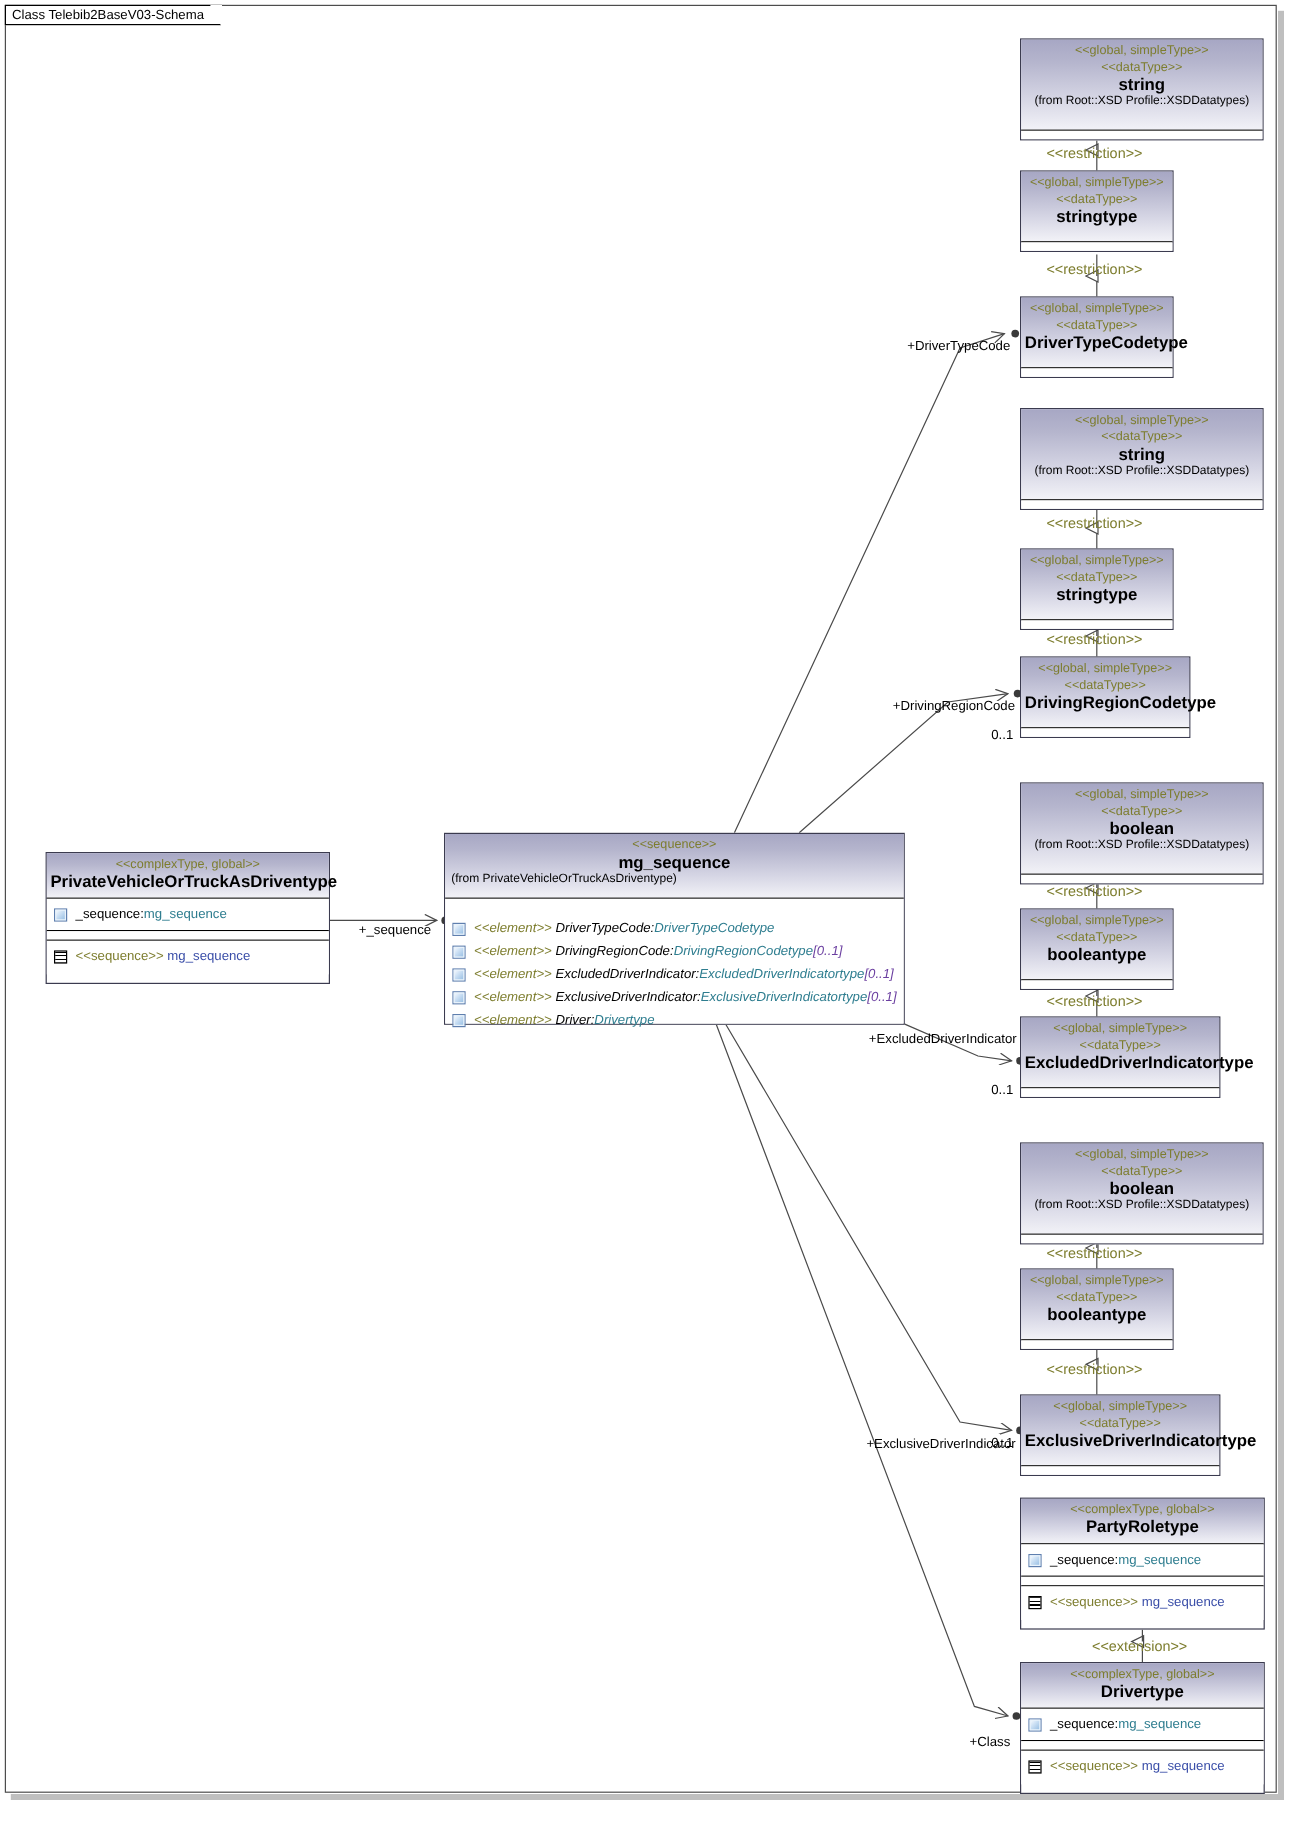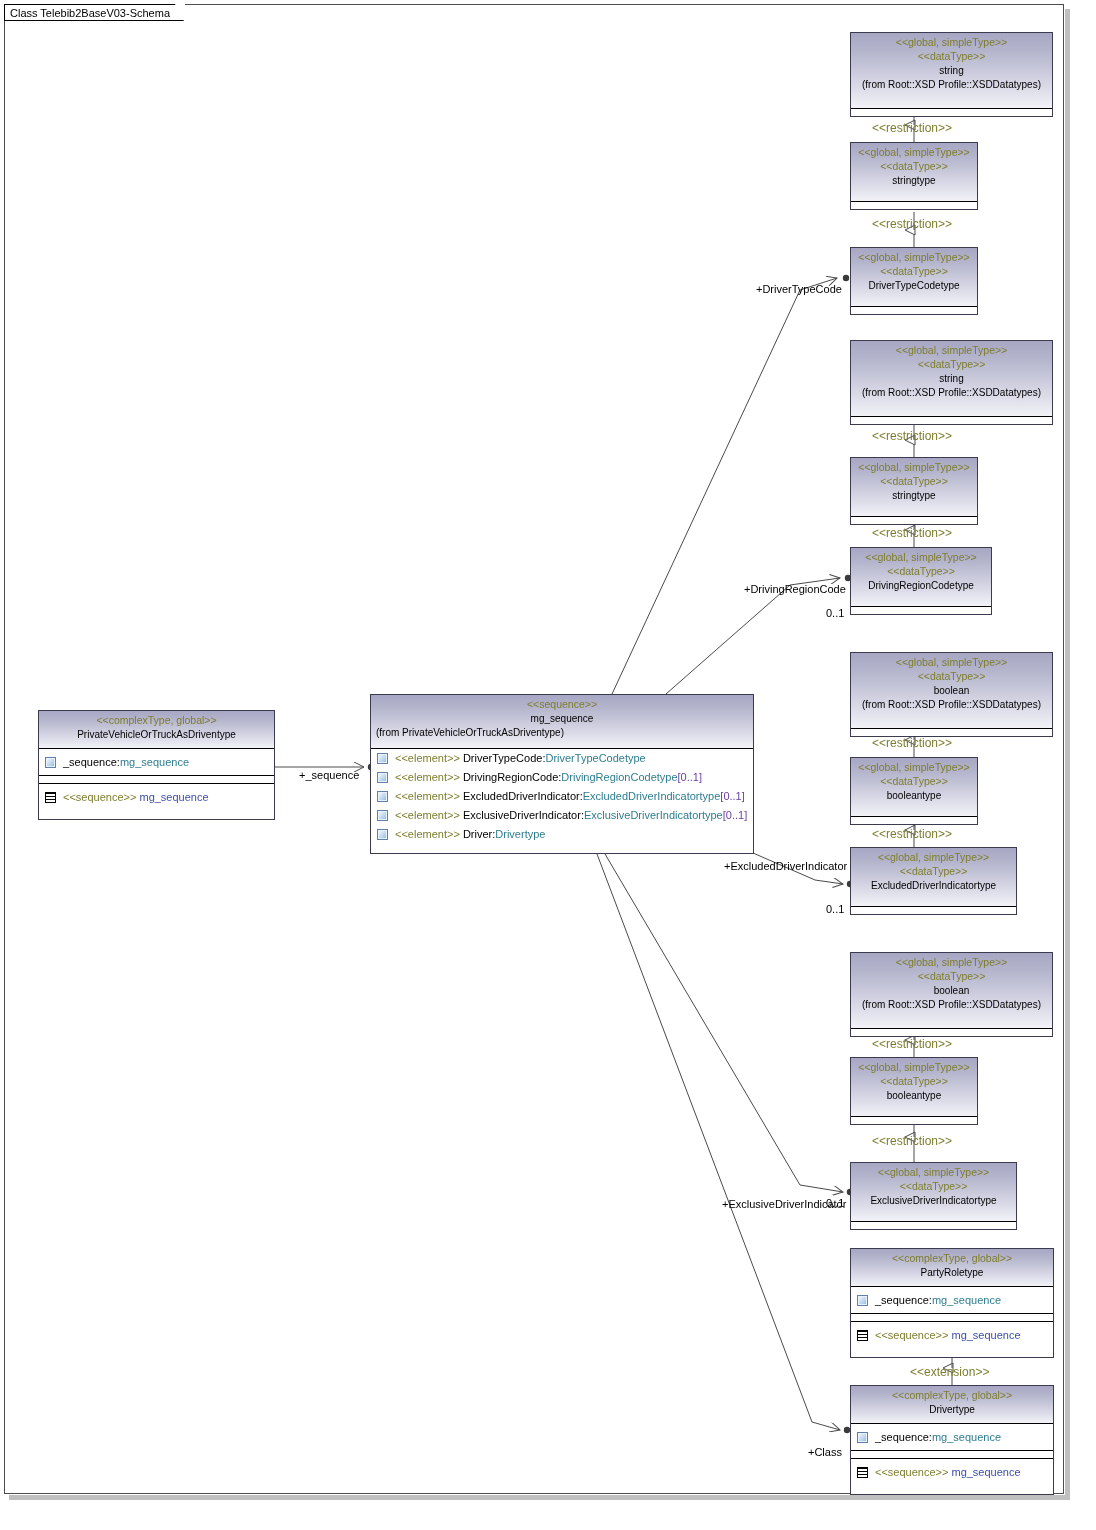--- a/index.html
+++ b/index.html
@@ -97,22 +97,22 @@
     box-sizing: border-box;
   }
   .stereo {
     color: #7d7d2e;
     font-size: 10.5px;
     line-height: 14px;
     white-space: nowrap;
   }
   .cname {
     color: #000000;
-    font-size: 10px;
-    font-weight: normal;
+    font-size: 14px;
+    font-weight: bold;
     line-height: 15px;
     white-space: nowrap;
   }
   .fromtxt {
     color: #000000;
     font-size: 10px;
     line-height: 14px;
     white-space: nowrap;
   }
   .uml-compartment {
@@ -450,21 +450,21 @@
     </div>
   </div>
 </div>
 
 <div class="uml-box" style="left:370px; top:694px; width:384px; height:160px;">
   <div class="uml-head" style="height:54px;">
     <div class="stereo">&lt;&lt;sequence&gt;&gt;</div>
     <div class="cname">mg_sequence</div>
     <div class="fromtxt" style="text-align:left; padding-left:2px;">(from PrivateVehicleOrTruckAsDriventype)</div>
   </div>
-  <div class="uml-compartment last" style="height:104px; padding-top:0;">
+  <div class="uml-compartment last" style="height:104px; padding-top:16px;font-style:italic;">
 
     <div class="feature-row">
       <span class="icon-attr">
           <span class="icon-attr-inner"></span>
         </span>
       <span class="feature-text kw">&lt;&lt;element&gt;&gt;</span>&nbsp;<span class="feature-text plain">DriverTypeCode:</span><span class="feature-text tp">DriverTypeCodetype</span><span class="feature-text tp-purple"></span>
     </div>
 
     <div class="feature-row">
       <span class="icon-attr">

